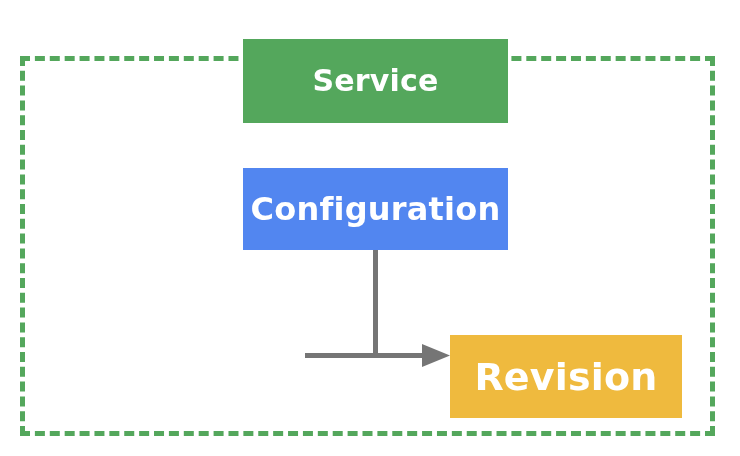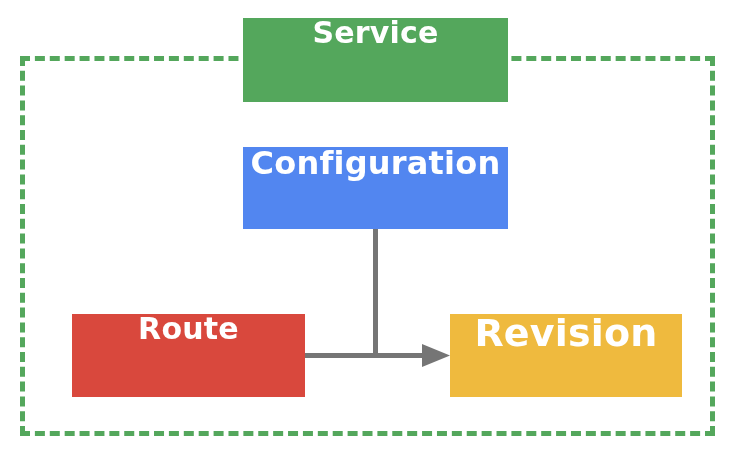--- a/index.html
+++ b/index.html
@@ -27,27 +27,28 @@
     box-sizing: border-box;
     border: 5px dashed #54A75C;
     background: transparent;
     pointer-events: none;
   }
   
   .node {
     position: absolute;
     box-sizing: border-box;
     display: flex;
-    align-items: flex-start;
+    align-items: center;
     justify-content: center;
     color: #ffffff;
     font-weight: 700;
     letter-spacing: 0.2px;
     text-align: center;
     line-height: 1;
+    margin-top: 21px;
     -webkit-font-smoothing: antialiased;
   }
   .node-label {
     display: block;
   }
   .node-service {
     left: 243px;
     top: 18px;
     width: 265px;
     height: 84px;
@@ -105,21 +106,18 @@
   </svg>
 
   <div class="node node-service">
     <span class="node-label">Service</span>
   </div>
 
   <div class="node node-configuration">
     <span class="node-label">Configuration</span>
   </div>
 
-  <div class="node node-route">
-    <span class="node-label">Route</span>
-  </div>
 
   <div class="node node-revision">
     <span class="node-label">Revision</span>
   </div>
 
 </div>
 
 </body></html>

